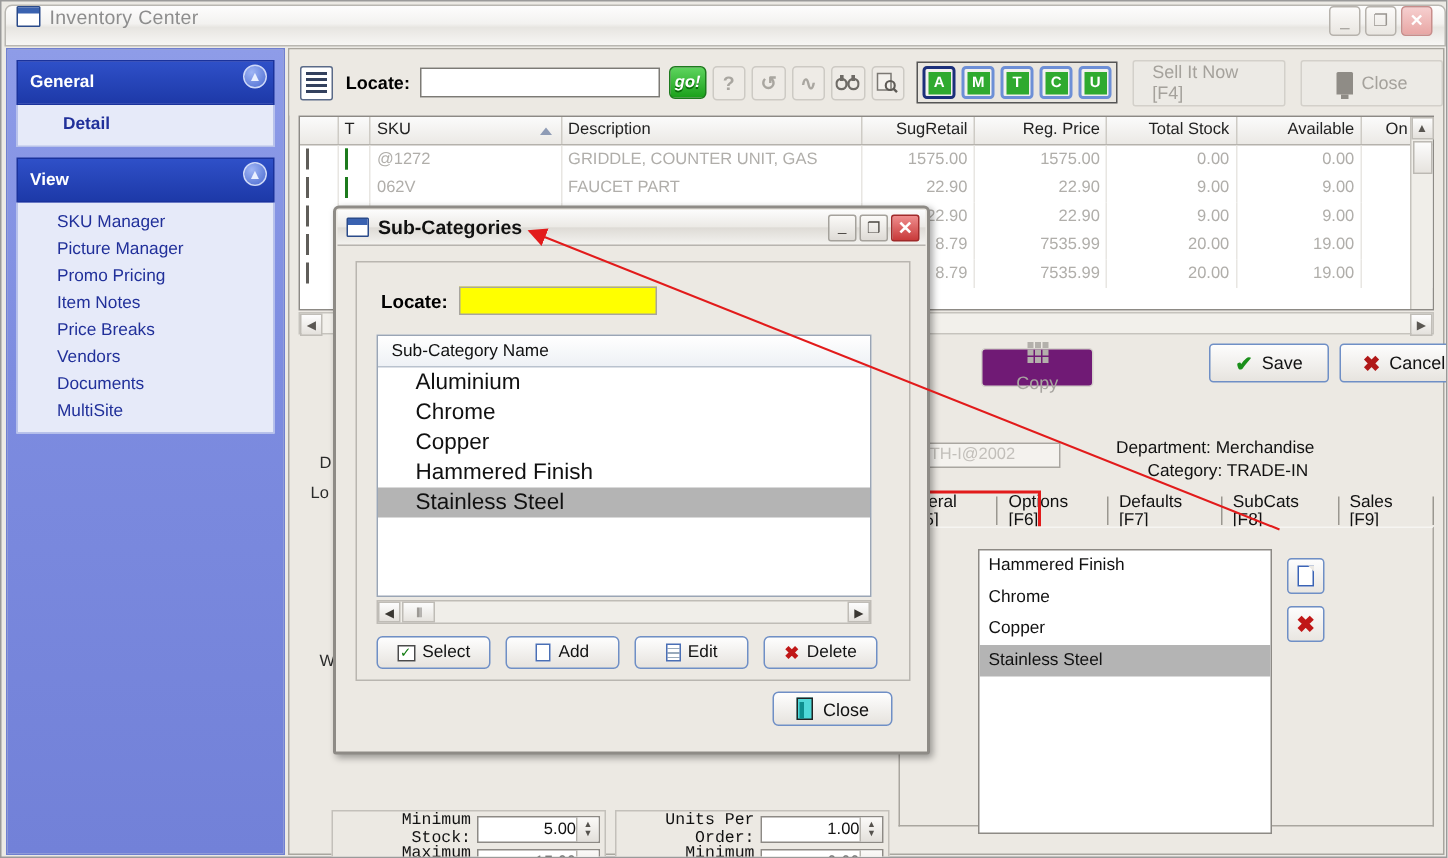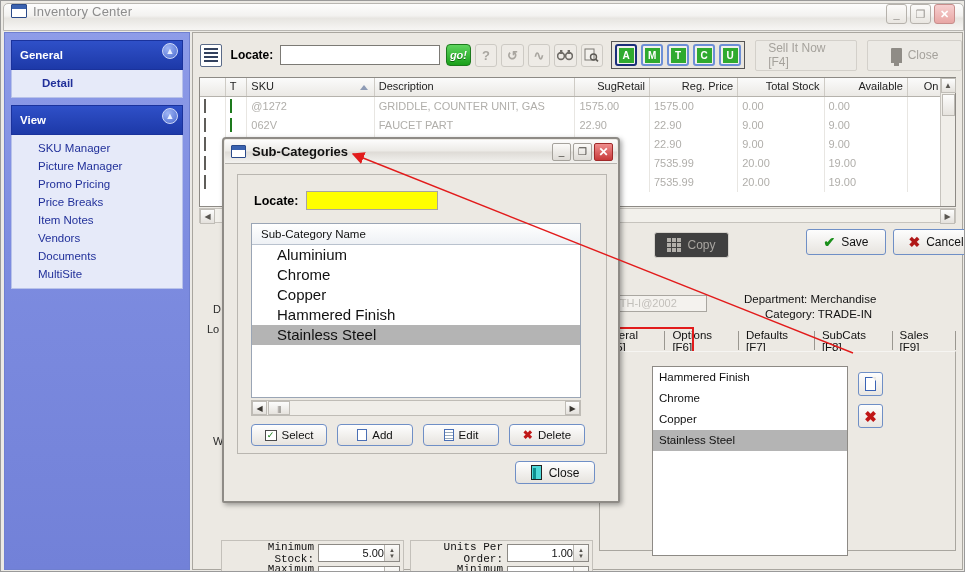--- a/index.html
+++ b/index.html
@@ -159,21 +159,21 @@
   .grid-head {
     display: flex; height: 19px;
     background: linear-gradient(to bottom,#fbfbfb,#ebe9e5);
     border-bottom: 1px solid #b5b2ac;
     font-size: 11px; color: #222;
   }
   .gh { border-right: 1px solid #cecbc5; padding: 2px 4px 0 4px; white-space: nowrap; position: relative; }
   .gh.r { text-align: right; }
   .grid-row { display: flex; height: 19px; font-size: 11px; color: #b0aeaa; align-items: center; }
   .gc { border-right: 1px solid #e8e6e2; padding: 0 4px; height: 19px; line-height: 19px; overflow: hidden; white-space: nowrap; }
-  .gc.r { }
+  .gc.r { text-align: right; }
   .chk { width: 11px; height: 11px; border: 1px solid #5f5d59; background: #fff; margin: 0 auto; }
   .tbadge { width: 11px; height: 14px; background: #2faa2f; border: 1px solid #1d7a1d; margin: 0 auto; position: relative; }
   .tbadge::after { content:""; position:absolute; left:4px; top:3px; width:2px; height:8px; background:#fff; }
   .sort-arrow {
     position: absolute; right: 6px; top: 7px;
     width: 0; height: 0; border-left: 4px solid transparent; border-right: 4px solid transparent;
     border-bottom: 5px solid #8e9bb5;
   }
   .grid-vscroll {
     position: absolute; right: 0; top: 0; width: 15px; height: 128px;
@@ -194,21 +194,21 @@
   }
 
   
   .act-row { position: absolute; left: 6px; top: 196px; width: 757px; height: 34px; }
   .btn {
     height: 26px; border: 1px solid #6f8fc6; border-radius: 3px;
     background: linear-gradient(to bottom,#fdfdfd,#e7e4df);
     display: inline-flex; align-items: center; justify-content: center; gap: 6px;
     font-size: 12px; color: #111; padding: 0 12px;
   }
-  .btn.dis { border-color: #d5d2cc; color: #a8a5a0; background: #404040; }
+  .btn.dis { border-color: #d5d2cc; color: #a8a5a0; background: #701a75; flex-direction: column; }
   .copy-glyph { display:grid; grid-template-columns: repeat(3,4px); grid-template-rows: repeat(3,4px); gap:1px; }
   .copy-glyph i { background: #b3b0ab; display:block; }
   .tick { color: #1a8f1a; font-weight: bold; font-size: 14px; }
   .xmark { color: #b01818; font-weight: bold; font-size: 14px; }
 
   
   .detail { position: absolute; left: 6px; top: 232px; width: 757px; height: 300px; }
   .sku-box {
     position: absolute; left: 407px; top: 30px; width: 101px; height: 17px;
     border: 1px solid #a9a6a0; background: #f4f2ee; color: #c2bfba;
@@ -373,22 +373,22 @@
 
     <div class="sb-group">
       <div class="sb-head">
         <span>View</span>
         <span class="chev">▲</span>
       </div>
       <div class="sb-body">
         <div class="sb-item">SKU Manager</div>
         <div class="sb-item">Picture Manager</div>
         <div class="sb-item">Promo Pricing</div>
+        <div class="sb-item">Item Notes</div>
         <div class="sb-item">Price Breaks</div>
-        <div class="sb-item">Item Notes</div>
         <div class="sb-item">Vendors</div>
         <div class="sb-item">Documents</div>
         <div class="sb-item">MultiSite</div>
       </div>
     </div>
 
   </div>
 
   <div class="content">
 

